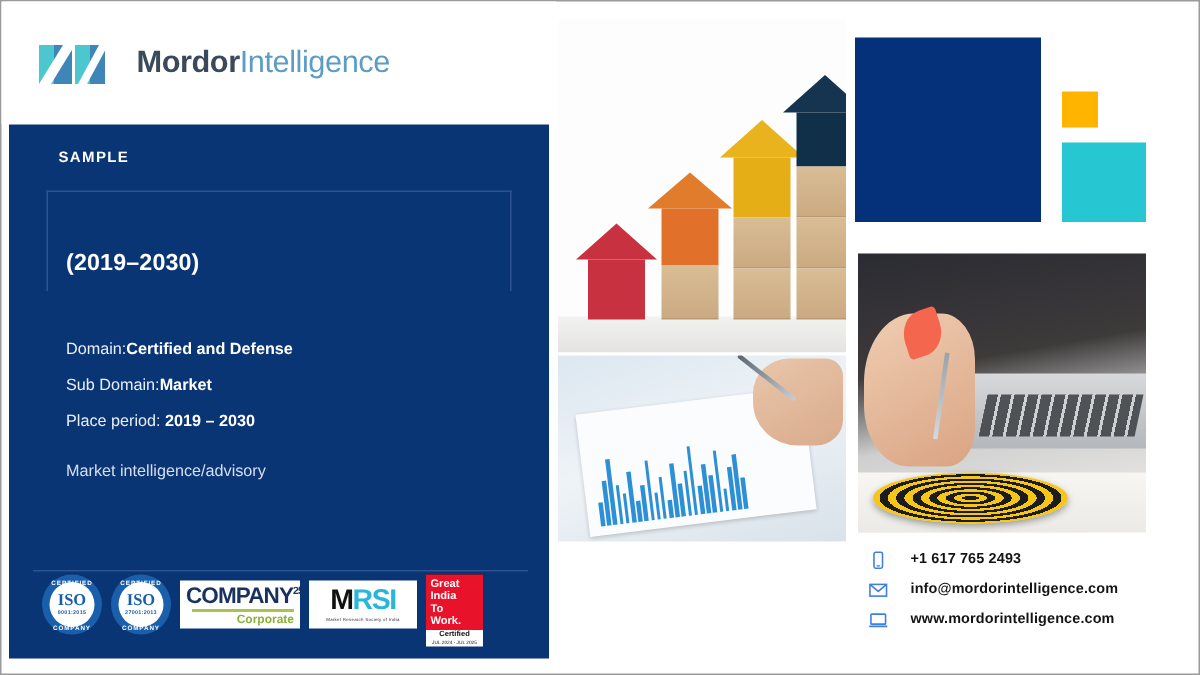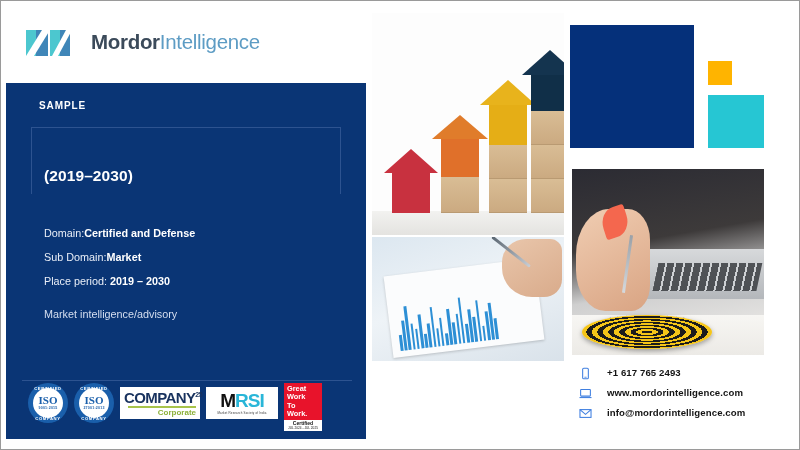--- a/index.html
+++ b/index.html
@@ -291,21 +291,21 @@
       </div>
 
       <div class="mrsi">
         <div class="m-main"><span class="k">M</span><span class="c">RSI</span></div>
         <div class="m-sub">Market Research Society of India</div>
       </div>
 
       <div class="gptw">
         <div class="g-red">
           <div>Great</div>
-          <div>Work</div>
+          <div>India</div>
           <div>To</div>
           <div>Work.</div>
         </div>
         <div class="g-cert">
           <span>Certified</span>
           <span class="tiny">JUL 2024 - JUL 2025</span>
         </div>
       </div>
 
     </div>
@@ -392,29 +392,29 @@
     <div class="c-row">
       <svg class="c-icon" viewBox="0 0 16 16">
         <rect x="4.5" y="1.5" width="7" height="13" rx="1.4" fill="none" stroke="#3f7fe0" stroke-width="1.3"></rect>
         <line x1="6.6" y1="12.6" x2="9.4" y2="12.6" stroke="#3f7fe0" stroke-width="1"></line>
       </svg>
       <span class="c-text">+1 617 765 2493</span>
     </div>
 
     <div class="c-row">
       <svg class="c-icon" viewBox="0 0 16 16">
+        <rect x="1.2" y="3.2" width="13.6" height="9.6" fill="none" stroke="#3f7fe0" stroke-width="1.3"></rect>
+        <polyline points="1.2,3.2 8,9 14.8,3.2" fill="none" stroke="#3f7fe0" stroke-width="1.3"></polyline>
+      </svg>
+      <span class="c-text">info@mordorintelligence.com</span>
+    </div>
+
+    <div class="c-row">
+      <svg class="c-icon" viewBox="0 0 16 16">
         <rect x="2" y="3" width="12" height="8.2" rx="0.6" fill="none" stroke="#3f7fe0" stroke-width="1.3"></rect>
         <line x1="0.6" y1="13" x2="15.4" y2="13" stroke="#3f7fe0" stroke-width="1.3"></line>
       </svg>
       <span class="c-text">www.mordorintelligence.com</span>
     </div>
 
-    <div class="c-row">
-      <svg class="c-icon" viewBox="0 0 16 16">
-        <rect x="1.2" y="3.2" width="13.6" height="9.6" fill="none" stroke="#3f7fe0" stroke-width="1.3"></rect>
-        <polyline points="1.2,3.2 8,9 14.8,3.2" fill="none" stroke="#3f7fe0" stroke-width="1.3"></polyline>
-      </svg>
-      <span class="c-text">info@mordorintelligence.com</span>
-    </div>
-
   </div>
 
 </div>
 
 </body></html>

